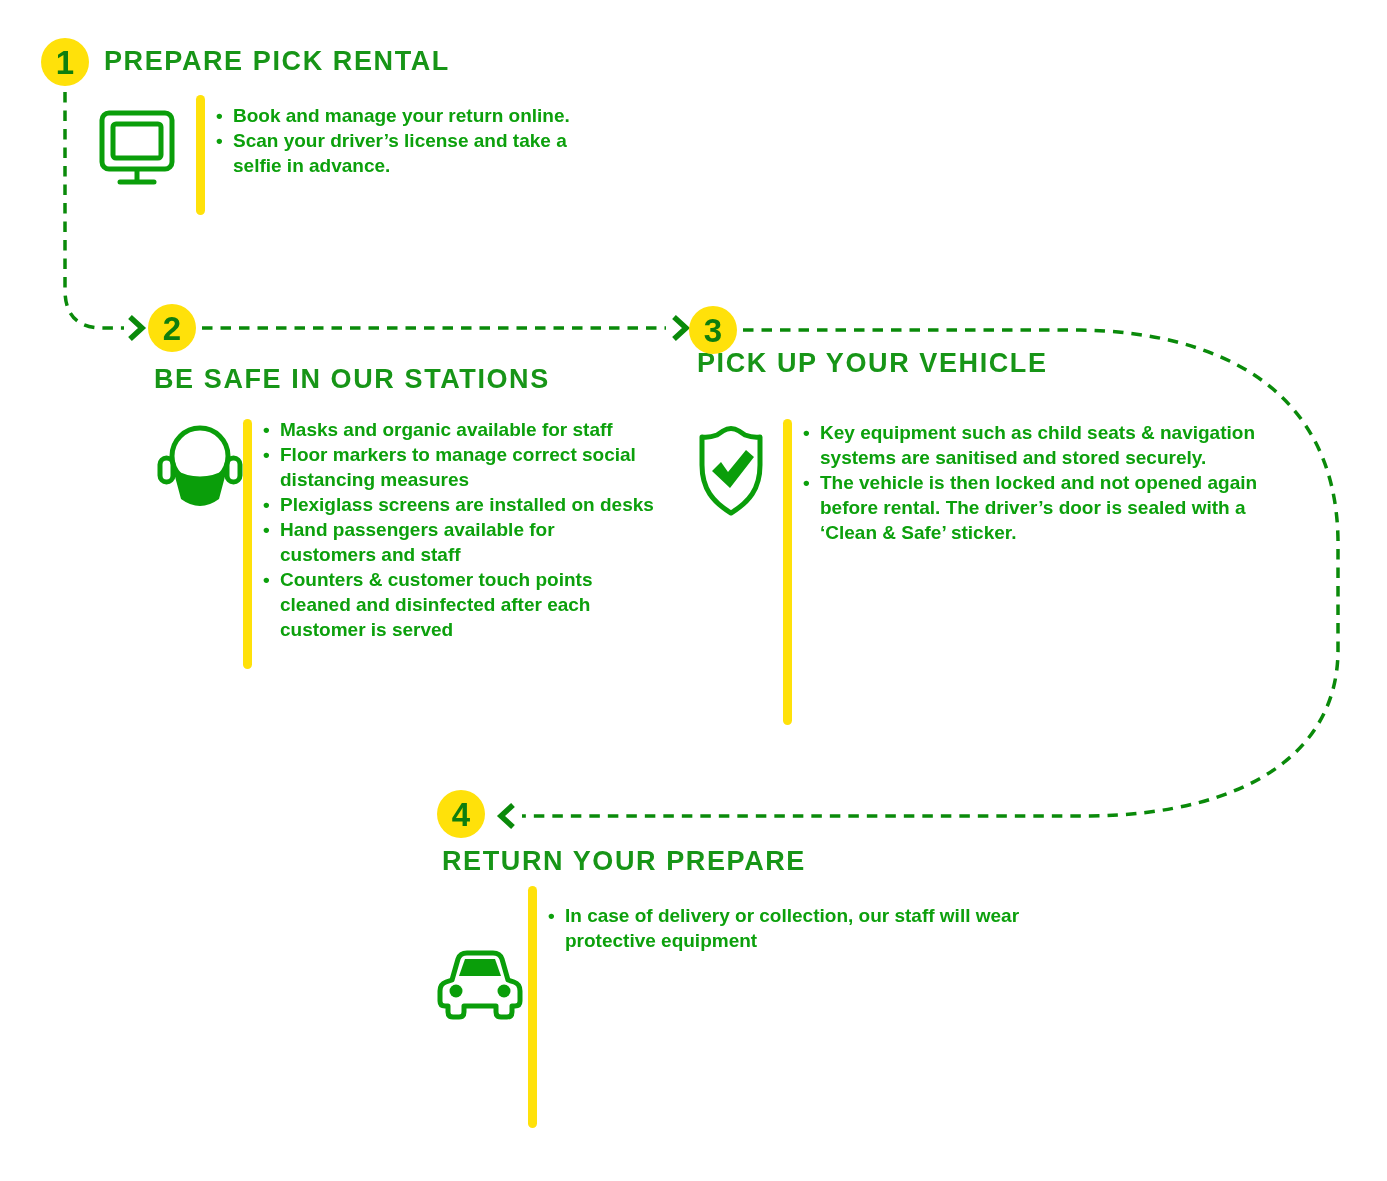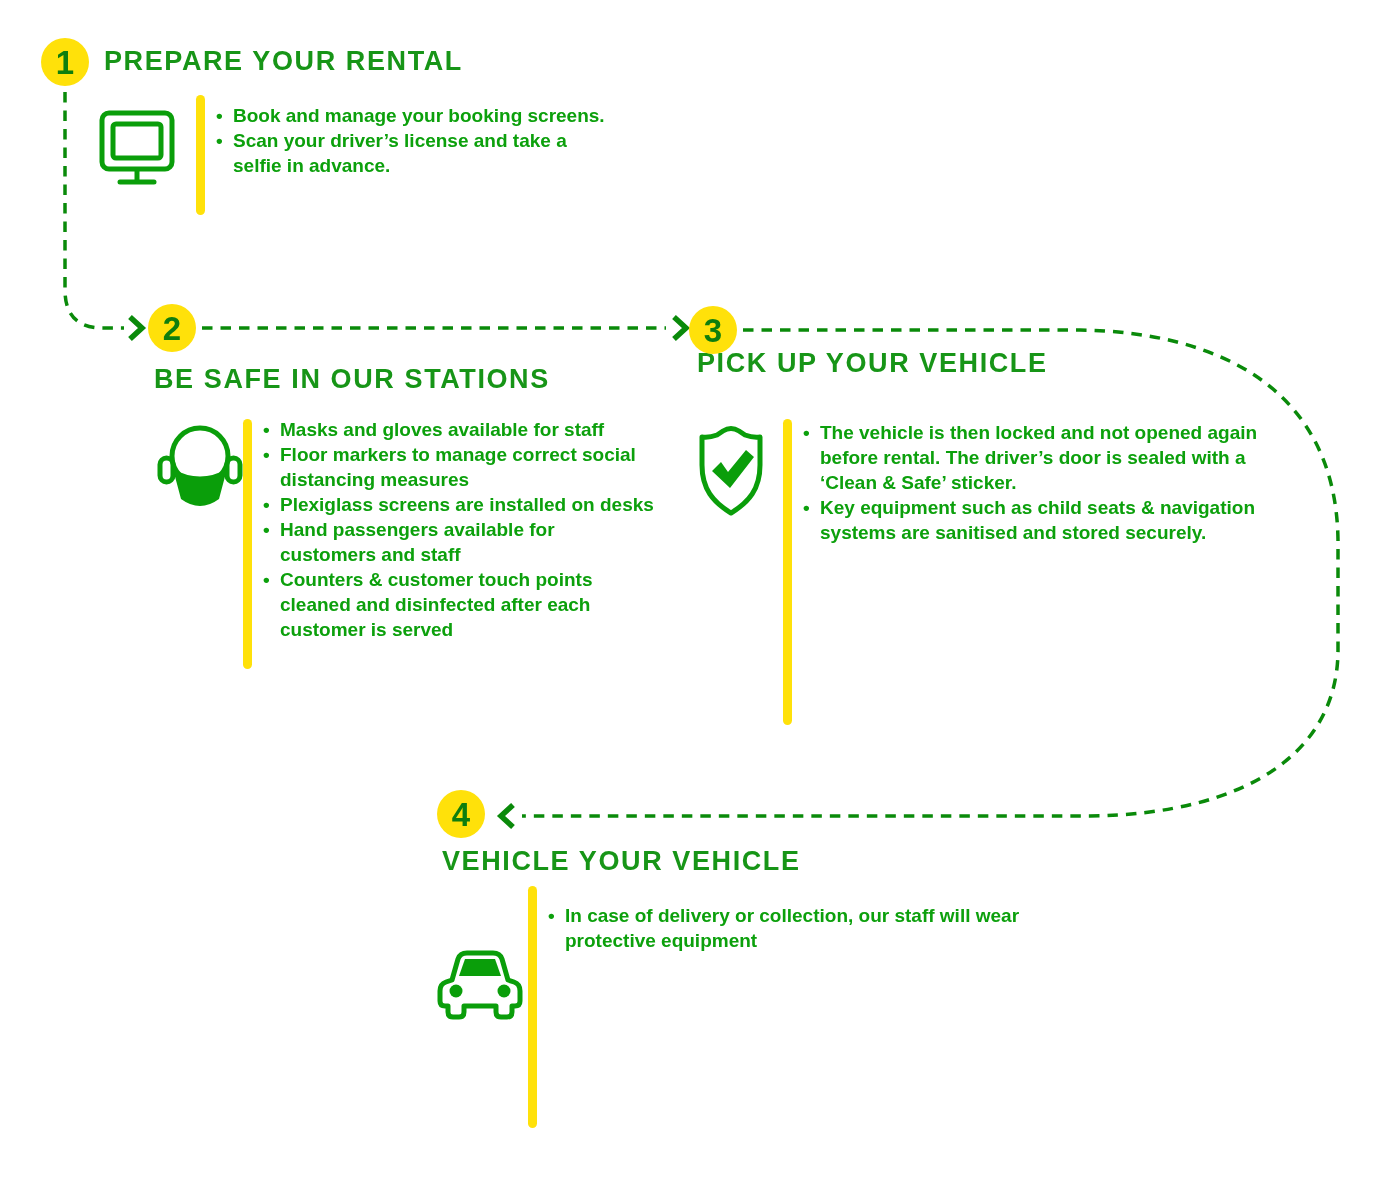--- a/index.html
+++ b/index.html
@@ -46,79 +46,79 @@
     <polyline points="130,317 142,328 130,339" fill="none" stroke="#0A8A0A" stroke-width="5.5"></polyline>
     <path d="M 202 328 L 666 328" fill="none" stroke="#0A8A0A" stroke-width="3.5" stroke-dasharray="10.5 8"></path>
     <polyline points="674,317 686,328 674,339" fill="none" stroke="#0A8A0A" stroke-width="5.5"></polyline>
     <path d="M 743 330 L 1080 330 C 1220 332 1336 390 1338 540 L 1338 650 C 1338 750 1250 814 1090 816 L 522 816" fill="none" stroke="#0A8A0A" stroke-width="3.5" stroke-dasharray="10.5 8"></path>
     <polyline points="513,805 501,816 513,827" fill="none" stroke="#0A8A0A" stroke-width="5.5"></polyline>
   </svg>
 
   <div class="badge" style="left:41px;top:38px;">
     <span>1</span>
   </div>
-  <div class="step-title" style="left:104px;top:46px;">PREPARE YOUR RENTAL</div>
+  <div class="step-title" style="left:104px;top:46px;">PREPARE PICK RENTAL</div>
 
   <div class="icon-box" style="left:97px;top:106px;">
     <svg width="80" height="82" viewBox="0 0 80 82">
       <rect x="5" y="7" width="70" height="56" rx="7" fill="none" stroke="#0A9E0A" stroke-width="5"></rect>
       <rect x="16" y="18" width="48" height="34" rx="3" fill="none" stroke="#0A9E0A" stroke-width="5"></rect>
       <line x1="40" y1="63" x2="40" y2="75" stroke="#0A9E0A" stroke-width="5"></line>
       <line x1="23" y1="76" x2="57" y2="76" stroke="#0A9E0A" stroke-width="5" stroke-linecap="round"></line>
     </svg>
   </div>
   <div class="accent-bar" style="left:196px;top:95px;height:120px;"></div>
   <ul class="bullets" style="left:216px;top:103px;width:400px;">
-    <li>Book and manage your booking screens.</li>
+    <li>Book and manage your return online.</li>
     <li>Scan your driver’s license and take a selfie in advance.</li>
   </ul>
 
   <div class="badge" style="left:148px;top:304px;">
     <span>2</span>
   </div>
   <div class="step-title" style="left:154px;top:364px;">BE SAFE IN OUR STATIONS</div>
 
   <div class="icon-box" style="left:156px;top:420px;">
     <svg width="88" height="90" viewBox="0 0 88 90">
       <circle cx="44" cy="36" r="28" fill="none" stroke="#0A9E0A" stroke-width="5"></circle>
       <rect x="4" y="38" width="13" height="24" rx="6.5" fill="none" stroke="#0A9E0A" stroke-width="5"></rect>
       <rect x="71" y="38" width="13" height="24" rx="6.5" fill="none" stroke="#0A9E0A" stroke-width="5"></rect>
       <path d="M 17 49 Q 44 64 71 49 L 63 79 Q 44 93 25 79 Z" fill="#0A9E0A"></path>
     </svg>
   </div>
   <div class="accent-bar" style="left:243px;top:419px;height:250px;"></div>
   <ul class="bullets" style="left:263px;top:417px;width:392px;">
-    <li>Masks and gloves available for staff</li>
+    <li>Masks and organic available for staff</li>
     <li>Floor markers to manage correct social distancing measures</li>
     <li>Plexiglass screens are installed on desks</li>
     <li>Hand passengers available for customers and staff</li>
     <li>Counters &amp; customer touch points cleaned and disinfected after each customer is served</li>
   </ul>
 
   <div class="badge" style="left:689px;top:306px;">
     <span>3</span>
   </div>
   <div class="step-title" style="left:697px;top:348px;">PICK UP YOUR VEHICLE</div>
 
   <div class="icon-box" style="left:694px;top:423px;">
     <svg width="74" height="96" viewBox="0 0 74 96">
       <path d="M 29 8 Q 37 3 45 8 L 51 12 Q 59 15 66 14 L 66 42 C 66 66 55 79 37 90 C 19 79 8 66 8 42 L 8 14 Q 15 15 23 12 Z" fill="none" stroke="#0A9E0A" stroke-width="5" stroke-linejoin="round"></path>
       <polygon points="18,48 27,39 34,49 52,27 60,34 36,65" fill="#0A9E0A"></polygon>
     </svg>
   </div>
   <div class="accent-bar" style="left:783px;top:419px;height:306px;"></div>
   <ul class="bullets" style="left:803px;top:420px;width:455px;">
+    <li>Key equipment such as child seats &amp; navigation systems are sanitised and stored securely.</li>
     <li>The vehicle is then locked and not opened again before rental. The driver’s door is sealed with a ‘Clean &amp; Safe’ sticker.</li>
-    <li>Key equipment such as child seats &amp; navigation systems are sanitised and stored securely.</li>
   </ul>
 
   <div class="badge" style="left:437px;top:790px;">
     <span>4</span>
   </div>
-  <div class="step-title" style="left:442px;top:846px;">VEHICLE YOUR VEHICLE</div>
+  <div class="step-title" style="left:442px;top:846px;">RETURN YOUR PREPARE</div>
 
   <div class="icon-box" style="left:436px;top:938px;">
     <svg width="88" height="82" viewBox="0 0 88 82">
       <path d="M 16 42 L 22 21 Q 24 15 31 15 L 57 15 Q 64 15 66 21 L 72 42 L 78 44 Q 84 46 84 53 L 84 63 Q 84 68 79 68 L 76 68 L 76 74 Q 76 79 71 79 L 65 79 Q 60 79 60 74 L 60 68 L 28 68 L 28 74 Q 28 79 23 79 L 17 79 Q 12 79 12 74 L 12 68 L 9 68 Q 4 68 4 63 L 4 53 Q 4 46 10 44 Z" fill="none" stroke="#0A9E0A" stroke-width="5" stroke-linejoin="round"></path>
       <polygon points="29,21 59,21 65,38 23,38" fill="#0A9E0A"></polygon>
       <circle cx="20" cy="53" r="6.5" fill="#0A9E0A"></circle>
       <circle cx="68" cy="53" r="6.5" fill="#0A9E0A"></circle>
     </svg>
   </div>
   <div class="accent-bar" style="left:528px;top:886px;height:242px;"></div>

